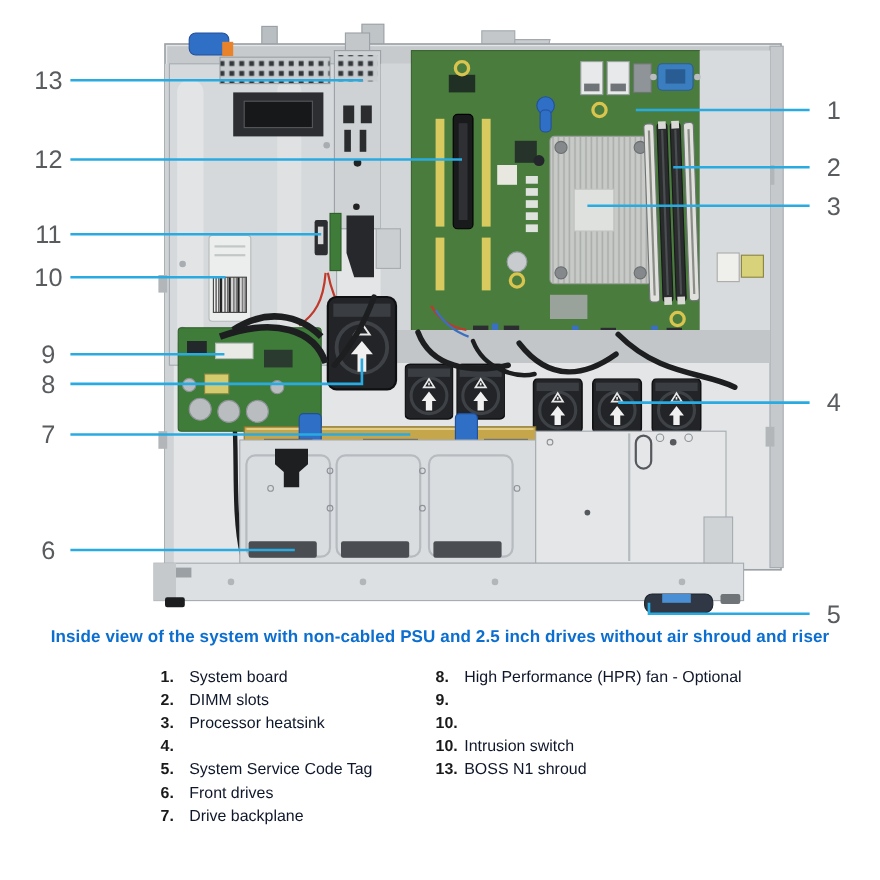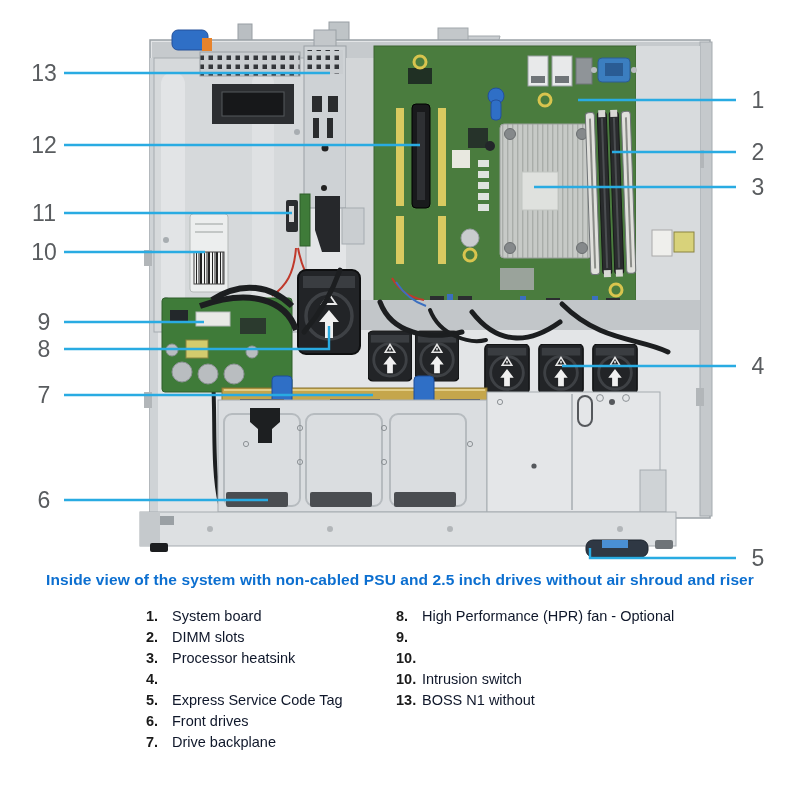--- a/index.html
+++ b/index.html
@@ -356,21 +356,21 @@
         </div>
       <div class="li">
           <span class="n">3.</span>
           <span class="t">Processor heatsink</span>
         </div>
       <div class="li">
           <span class="n">4.</span>
         </div>
       <div class="li">
           <span class="n">5.</span>
-          <span class="t">Express Service Code Tag</span>
+          <span class="t">System Service Code Tag</span>
         </div>
       <div class="li">
           <span class="n">6.</span>
           <span class="t">Front drives</span>
         </div>
       <div class="li">
           <span class="n">7.</span>
           <span class="t">Drive backplane</span>
         </div>
     </div>
@@ -384,18 +384,18 @@
         </div>
       <div class="li">
           <span class="n">10.</span>
         </div>
       <div class="li">
           <span class="n">10.</span>
           <span class="t">Intrusion switch</span>
         </div>
       <div class="li">
           <span class="n">13.</span>
-          <span class="t">BOSS N1 without</span>
+          <span class="t">BOSS N1 shroud</span>
         </div>
     </div>
   </div>
 
 </div>
 
 </body></html>

